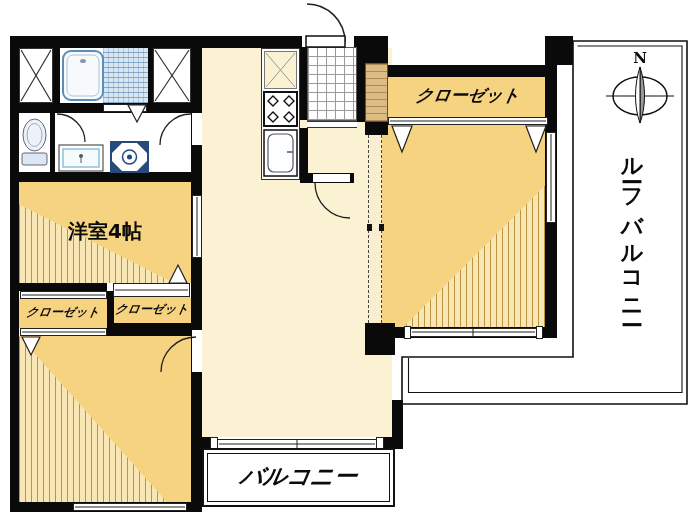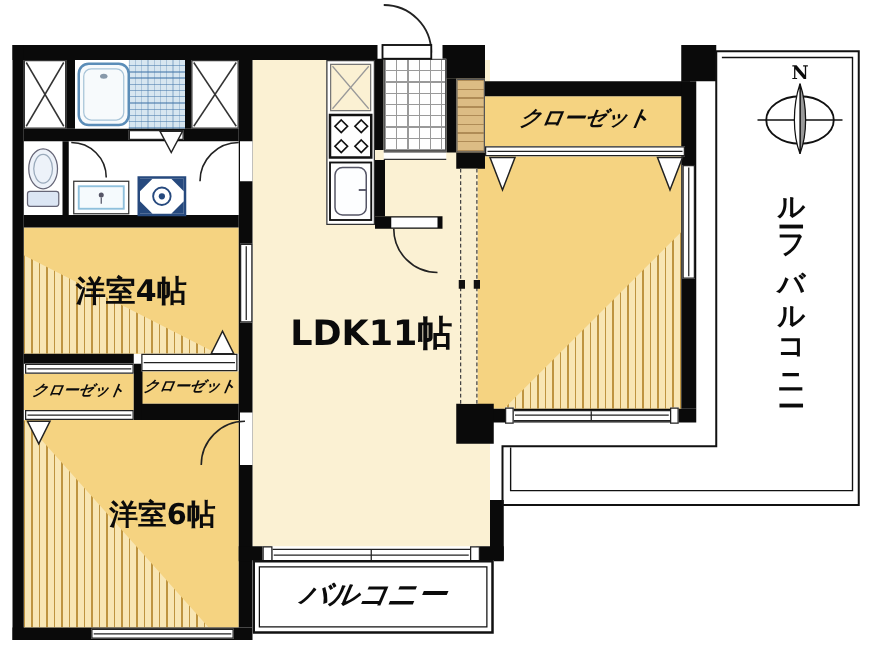--- a/index.html
+++ b/index.html
@@ -218,23 +218,21 @@
     </g>
 
     <g>
       <ellipse cx="640" cy="96" rx="27" ry="19" fill="none" stroke="#111" stroke-width="1.5"></ellipse>
       <line x1="606" y1="96" x2="674" y2="96" stroke="#111" stroke-width="1.2"></line>
       <path d="M 640 67 C 646 85 646 107 640 123 L 640 67 Z" fill="#999" stroke="#111" stroke-width="1"></path>
       <path d="M 640 67 C 634 85 634 107 640 123 L 640 67 Z" fill="#fff" stroke="#111" stroke-width="1"></path>
     </g>
   </svg>
 
-  <div class="abs lbl" style="left:202px;top:252px;width:190px;font-size:28px;">LDK11帖</div>
-  <div class="abs lbl" style="left:19px;top:220px;width:172px;font-size:24px;">洋室4帖</div>
-  <div class="abs lbl" style="left:45px;top:400px;width:170px;font-size:23px;">洋室6帖</div>
+  <div class="abs lbl" style="left:19px;top:220px;width:172px;font-size:20px;">洋室4帖</div>
   <div class="abs lbl it" style="left:388px;top:86px;width:160px;font-size:17px;">クローゼット</div>
   <div class="abs lbl it" style="left:19px;top:306px;width:88px;font-size:12px;">クローゼット</div>
   <div class="abs lbl it" style="left:113px;top:303px;width:78px;font-size:12px;">クローゼット</div>
   <div class="abs lbl it" style="left:202px;top:464px;width:193px;font-size:23px;">バルコニー</div>
   <div class="abs vtext" style="left:617px;top:142px;height:230px;">ルーフバルコニー</div>
   <div class="abs lbl" style="left:630px;top:50px;width:20px;font-size:15px;font-family:'DejaVu Serif',serif;">N</div>
 
 </div>
 
 </body></html>

